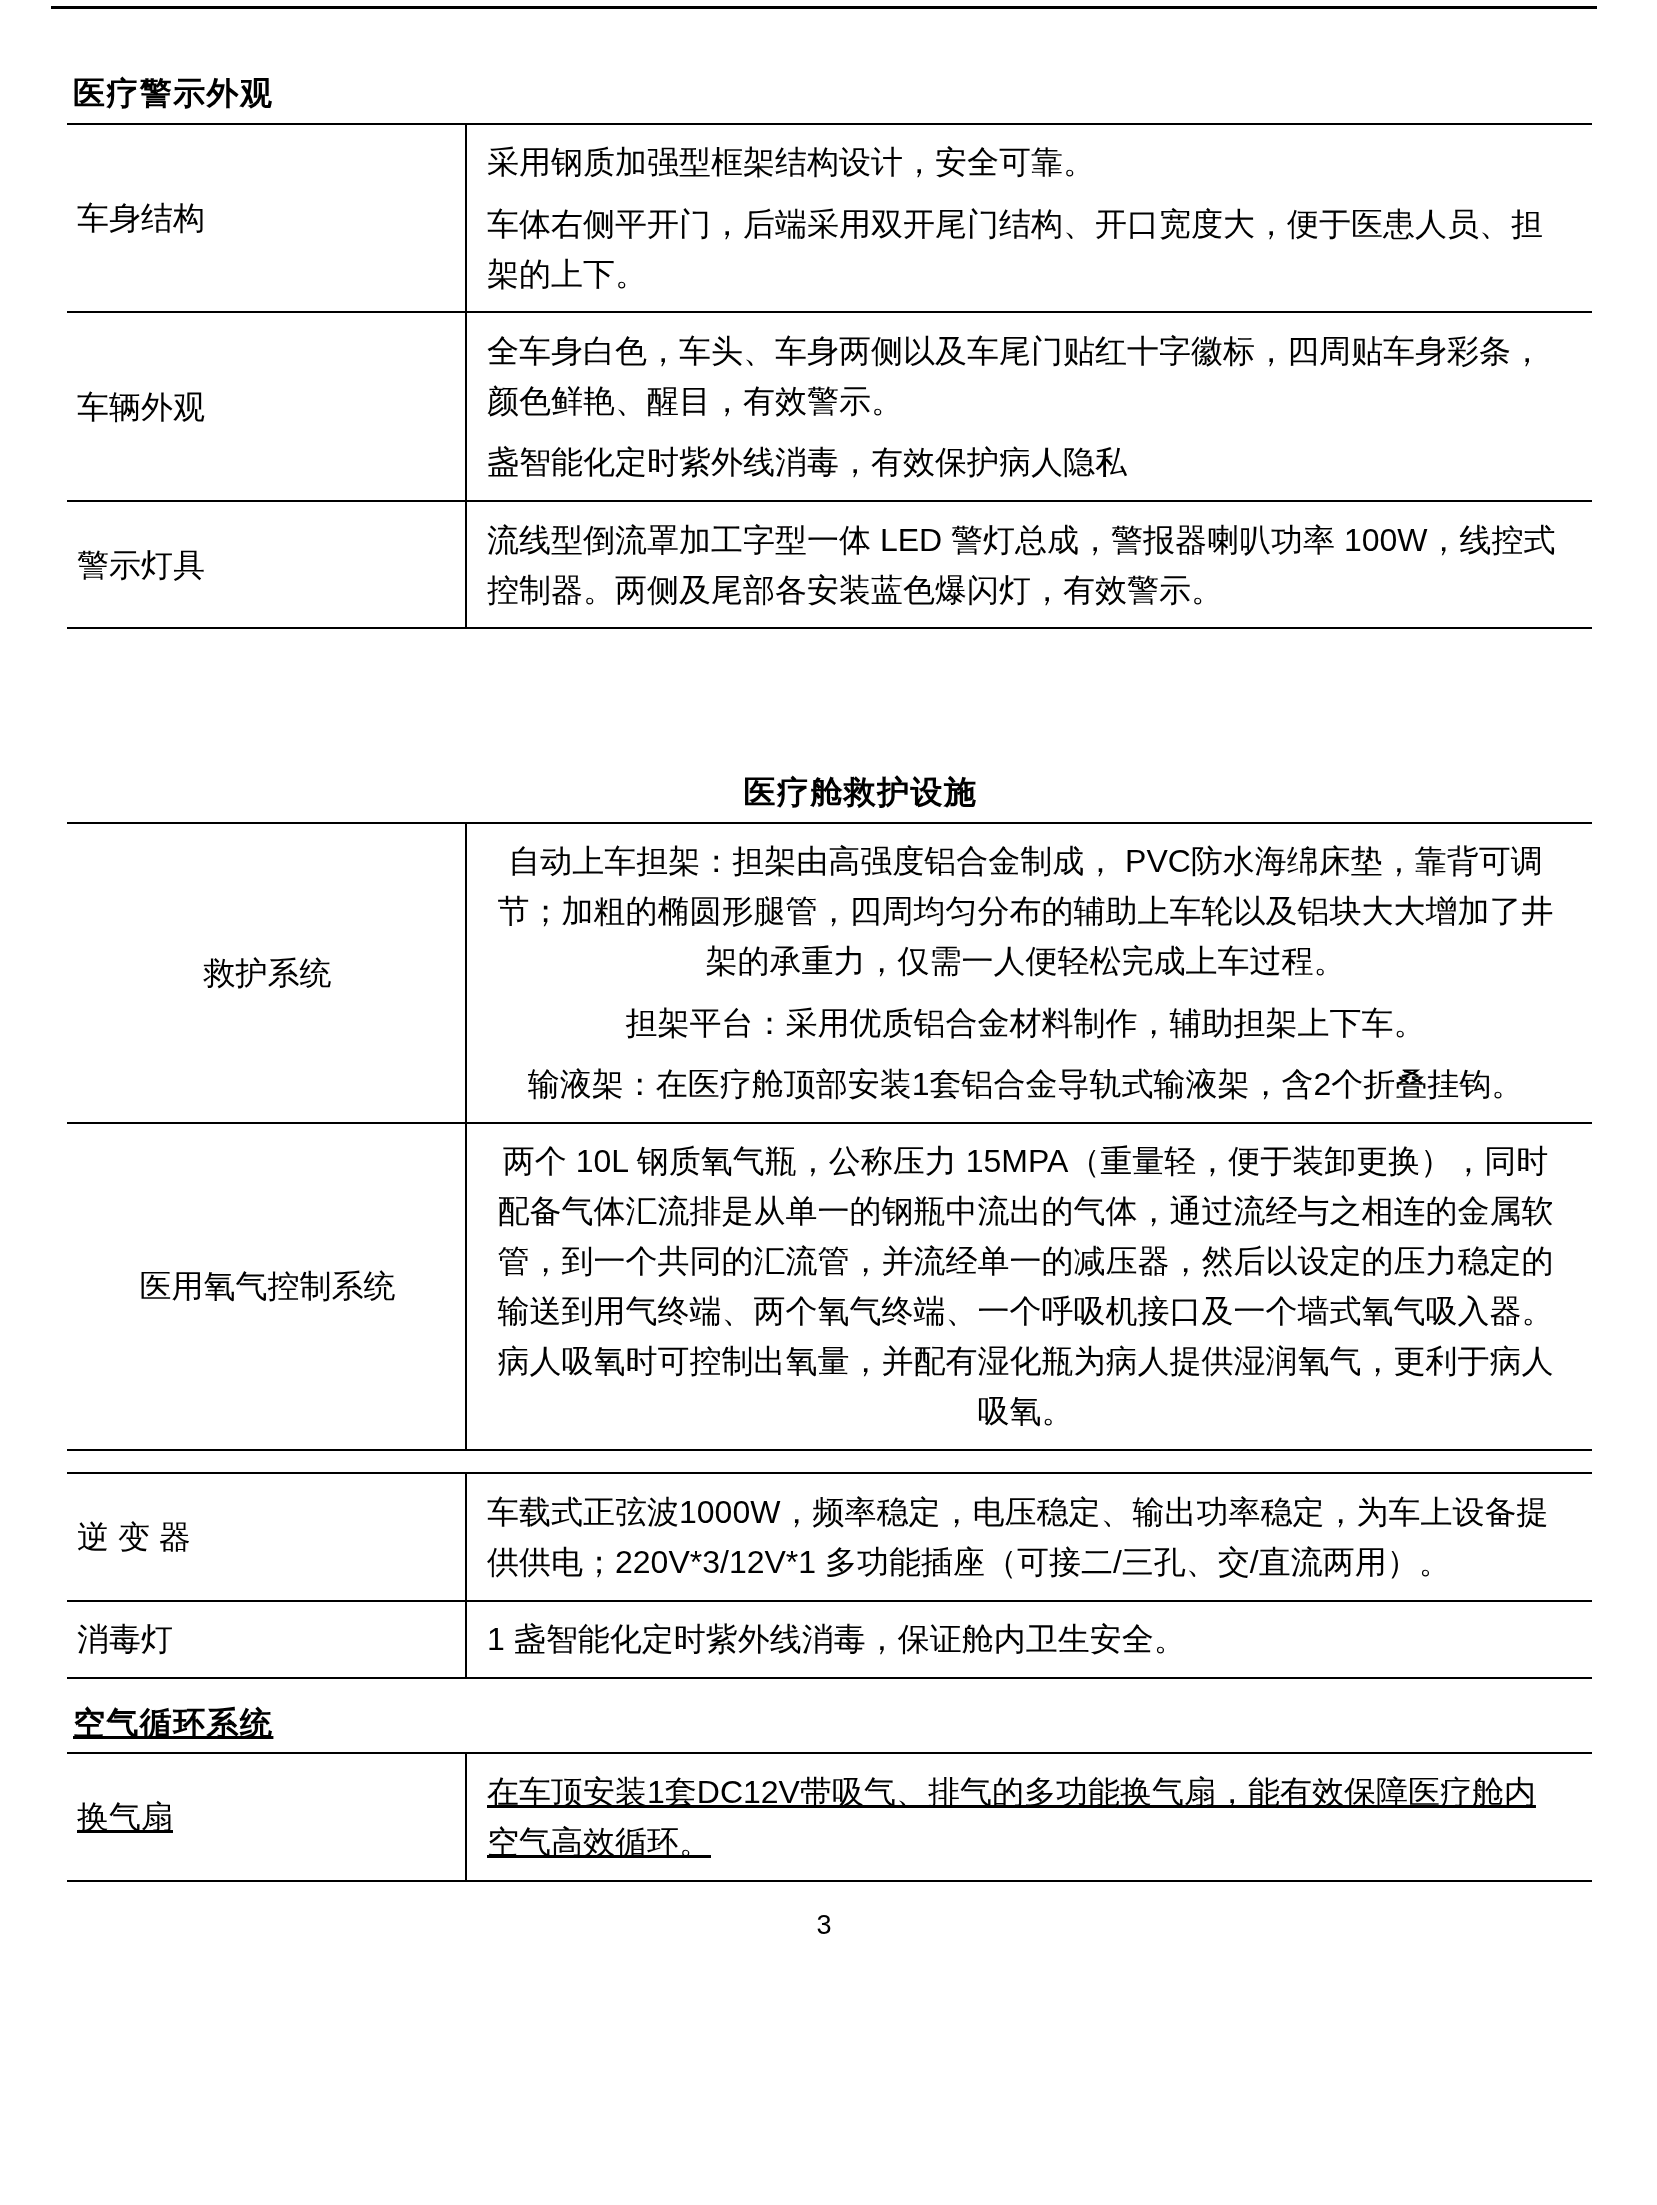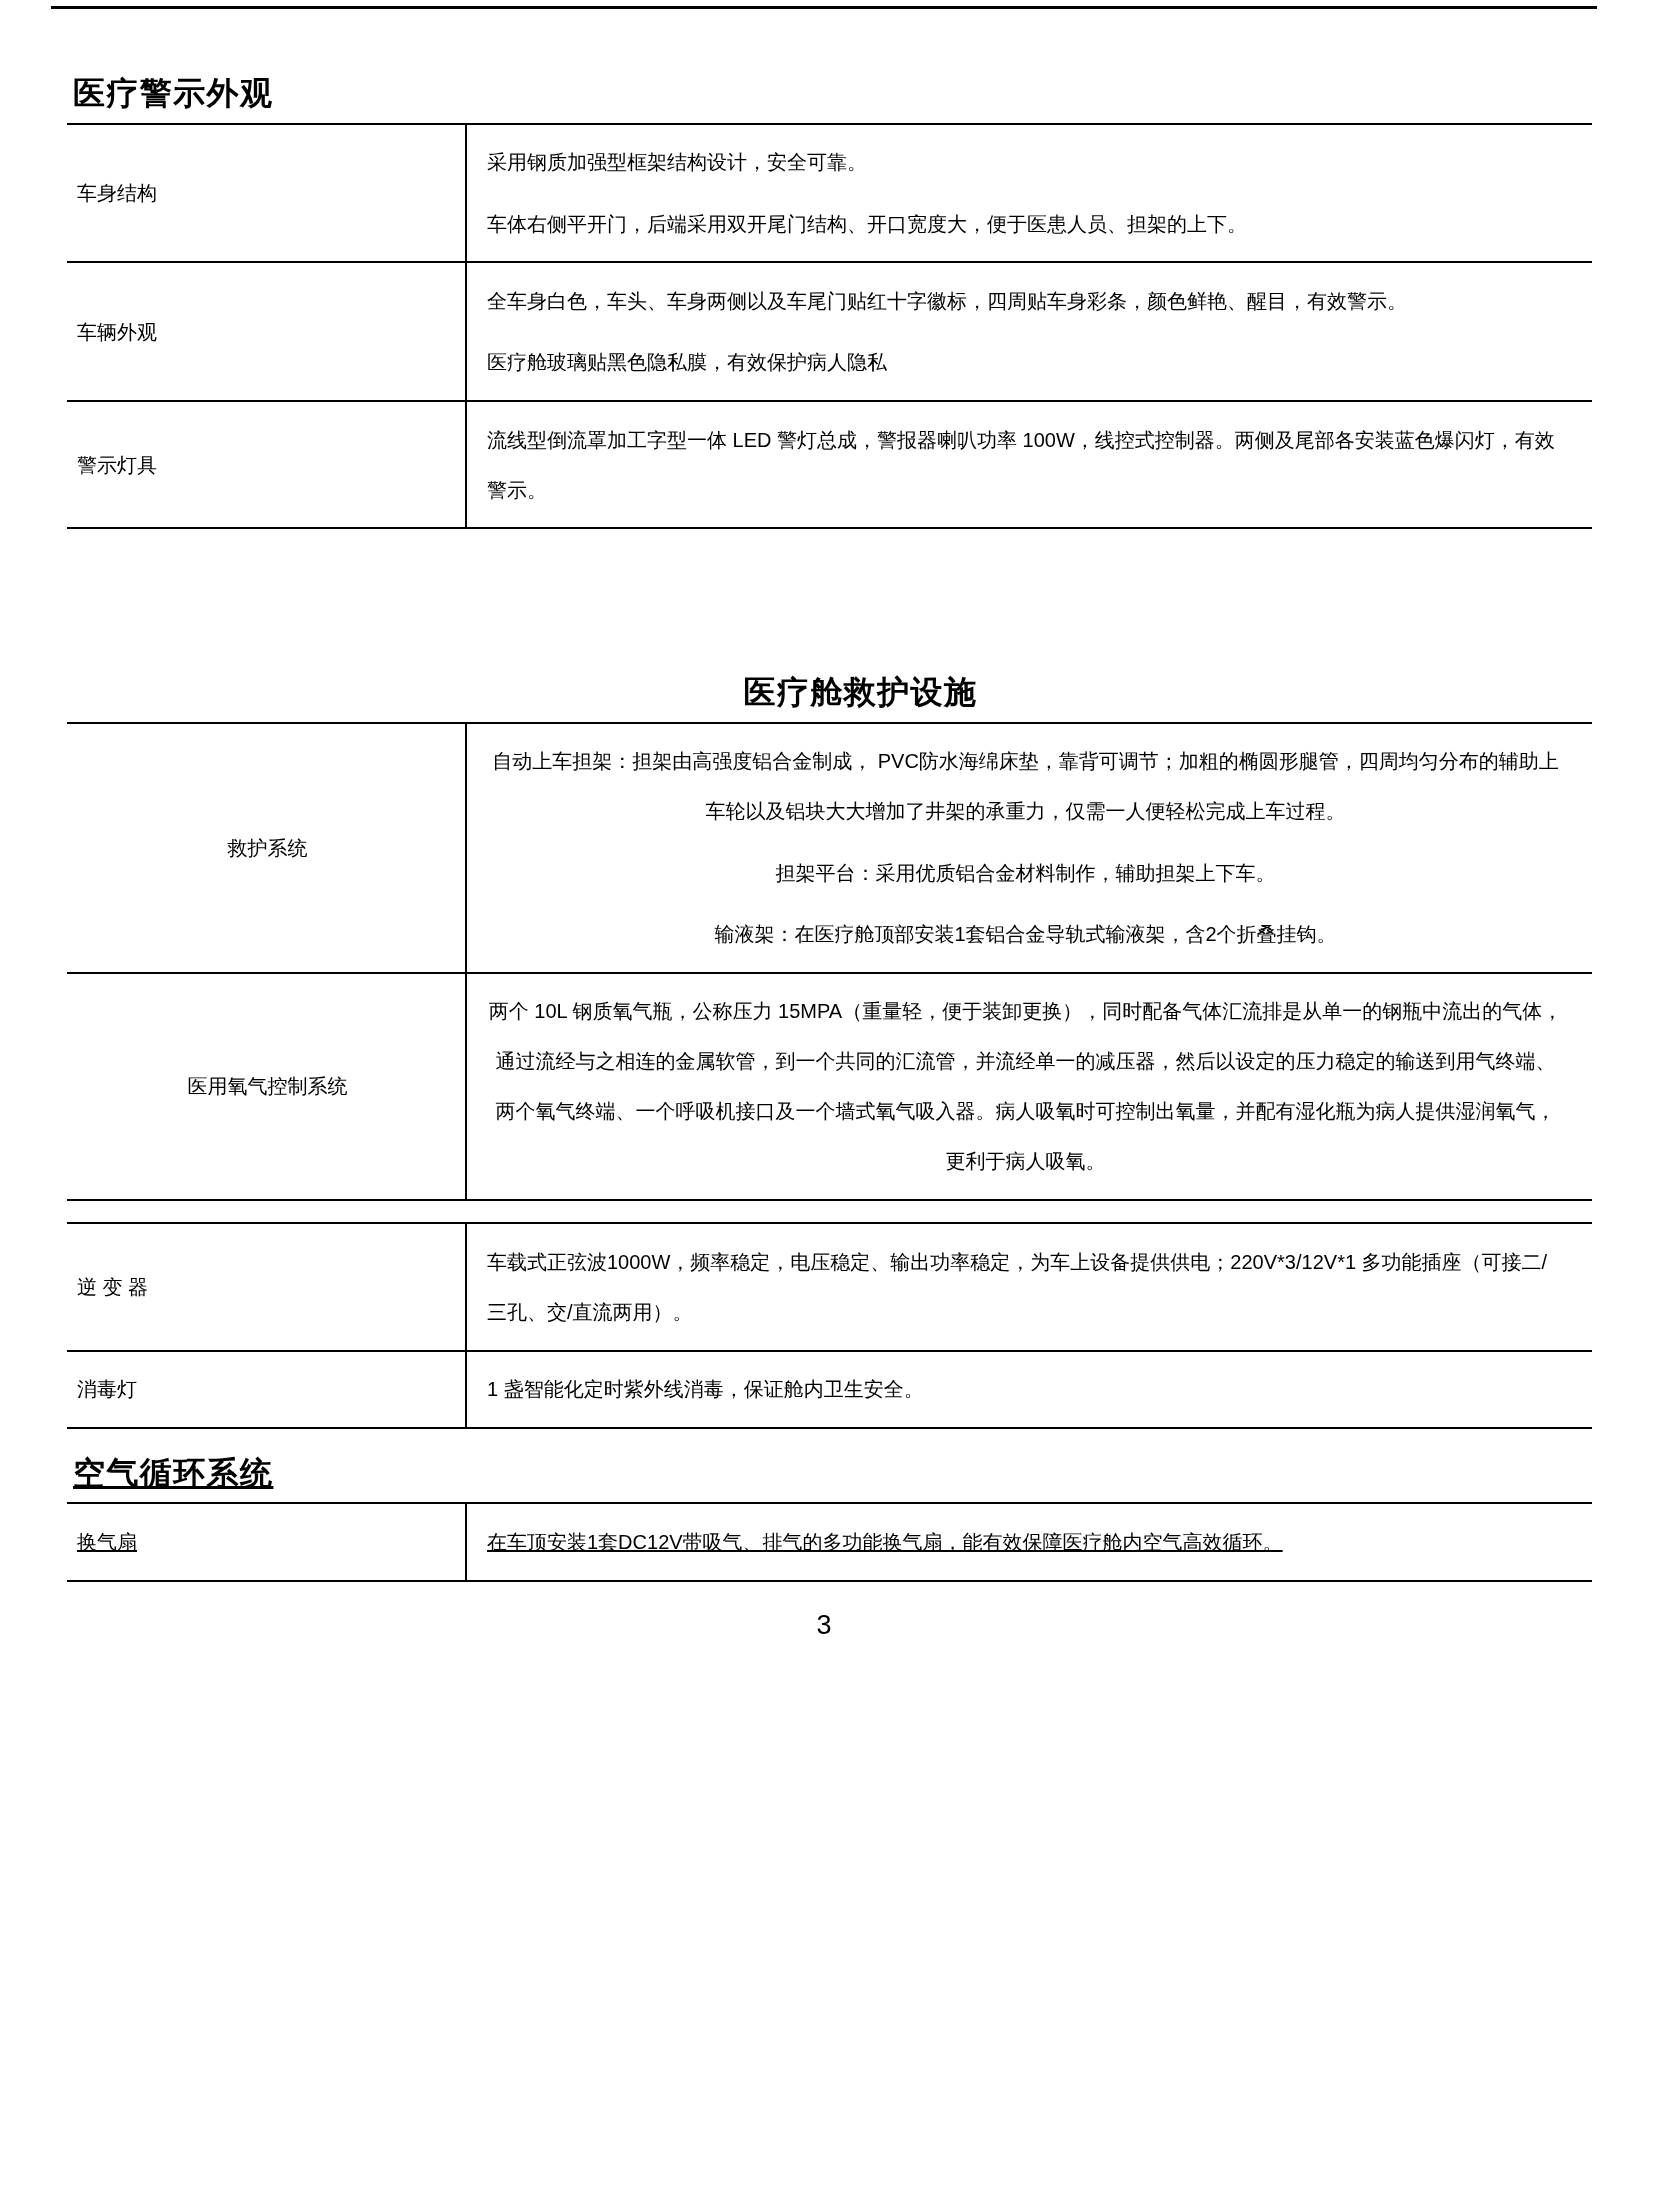--- a/index.html
+++ b/index.html
@@ -35,21 +35,21 @@
   .s4 { margin-top: 25px; text-decoration: underline; }
   table.spec {
     border-collapse: collapse;
     table-layout: fixed;
     width: 1525px;
     margin-left: 67px;
     border-top: 2.8px solid #000000;
   }
   table.spec td {
     border-bottom: 2.1px solid #000000;
-    font-size: 20px;
+    font-size: 32px;
     vertical-align: middle;
   }
   td.label {
     width: 399px;
     border-right: 2.1px solid #000000;
     padding: 8.5px 7px 8.5px 10px;
     line-height: 42px;
     white-space: pre;
   }
   td.value {
@@ -84,21 +84,21 @@
           <td class="label">车身结构</td>
           <td class="value">
             <p>采用钢质加强型框架结构设计，安全可靠。</p>
             <p>车体右侧平开门，后端采用双开尾门结构、开口宽度大，便于医患人员、担架的上下。</p>
           </td>
         </tr>
         <tr>
           <td class="label">车辆外观</td>
           <td class="value">
             <p>全车身白色，车头、车身两侧以及车尾门贴红十字徽标，四周贴车身彩条，颜色鲜艳、醒目，有效警示。</p>
-            <p>医疗舱玻璃贴黑色隐私膜，有效保护病人隐私</p>
+            <p>盏智能化定时紫外线消毒，有效保护病人隐私</p>
           </td>
         </tr>
         <tr>
           <td class="label">警示灯具</td>
           <td class="value">
             <p>流线型倒流罩加工字型一体 LED 警灯总成，警报器喇叭功率 100W，线控式控制器。两侧及尾部各安装蓝色爆闪灯，有效警示。</p>
           </td>
         </tr>
       </tbody>
     </table>

